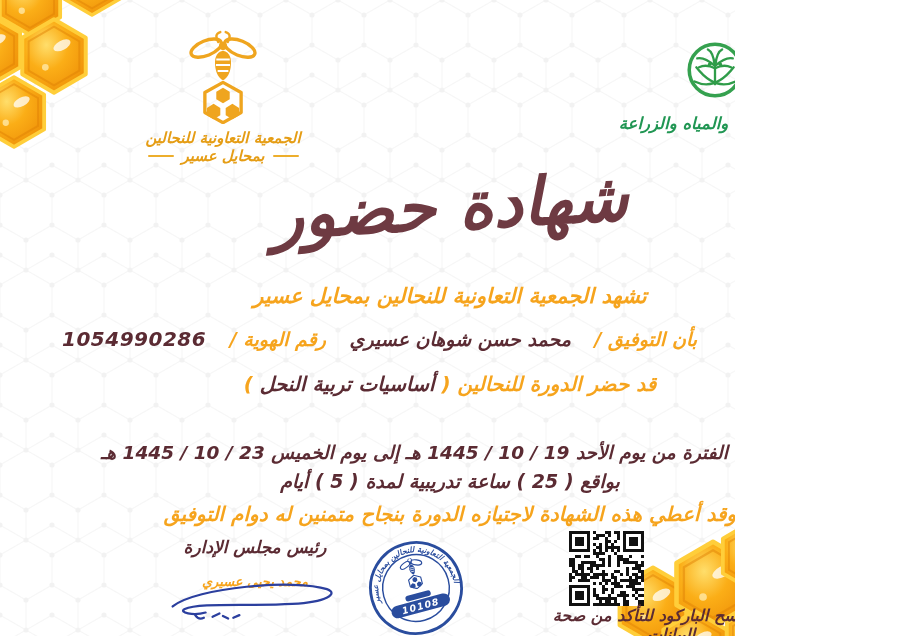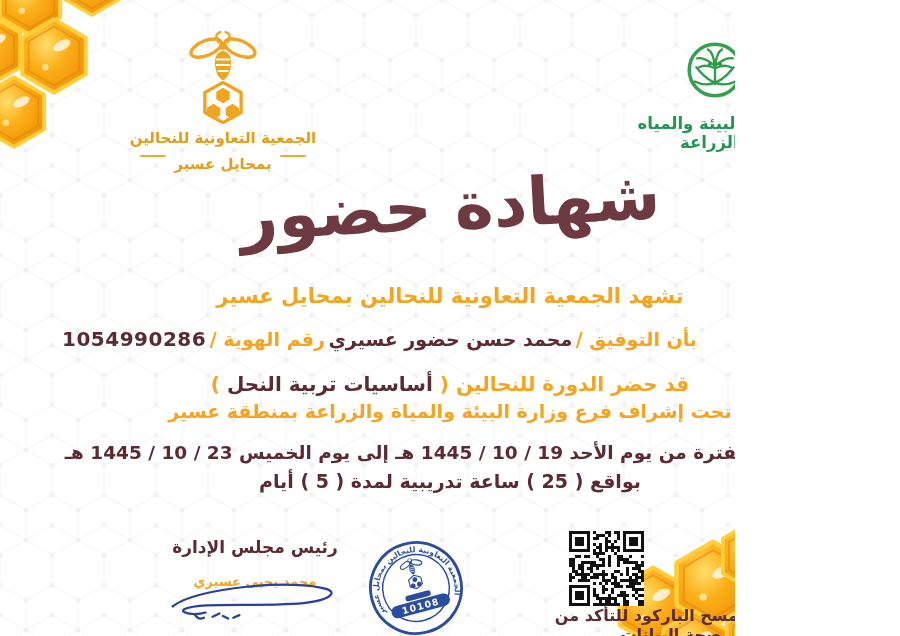--- a/index.html
+++ b/index.html
@@ -2,33 +2,34 @@
 <html lang="ar"><head>
 <meta charset="utf-8">
 <style>
   html,body{margin:0;padding:0;}
   .page{
     position:relative;
     width:735px;height:636px;
     background:#ffffff;
     overflow:hidden;
     font-family:"DejaVu Sans",sans-serif;
+    font-style:italic;
   }
   .abs{position:absolute;}
   .rtl{direction:rtl;unicode-bidi:embed;}
   .orange{color:#F6A41D;}
   .maroon{color:#5B2B33;}
 
   
   .bgpattern{left:0;top:0;width:900px;height:636px;opacity:.55;}
 
   
   .logo-left{left:128px;top:30px;width:190px;text-align:center;}
   .logo-left .ar1{font-size:15px;font-weight:bold;color:#E59D15;margin-top:1px;}
-  .logo-left .ar2row{display:flex;justify-content:center;gap:8px;margin-top:8px;}
+  .logo-left .ar2row{display:flex;align-items:center;justify-content:center;gap:8px;margin-top:0;}
   .logo-left .ar2{font-size:15px;font-weight:bold;color:#E59D15;}
   .logo-left .dash{width:26px;height:2px;background:#EDAE2C;border-radius:1px;}
   .logo-left .en{font-size:6.8px;font-weight:bold;color:#F2AC2E;margin-top:3px;letter-spacing:.2px;}
 
   .logo-right{left:612px;top:38px;width:205px;text-align:center;}
   .logo-right .ar{font-size:16.5px;font-weight:bold;color:#219653;margin-top:8px;}
   .logo-right .en{font-size:8.2px;font-weight:bold;color:#5C7263;margin-top:2px;}
 
   
   .title{left:0;top:168px;width:900px;text-align:center;
@@ -175,34 +176,34 @@
     </svg>
     <div class="ar rtl">وزارة البيئة والمياه والزراعة</div>
   </div>
 
   <div class="abs title rtl">شهادة حضور</div>
 
   <div class="abs line certify orange rtl">تشهد الجمعية التعاونية للنحالين بمحايل عسير</div>
 
   <div class="abs trainee-row rtl">
     <span class="orange">بأن التوفيق /</span>
-    <span class="maroon">محمد حسن حضور عسيري</span>
+    <span class="maroon">محمد حسن شوهان عسيري</span>
     <span class="orange">رقم الهوية /</span>
     <span class="maroon idnum">1054990286</span>
   </div>
 
   <div class="abs line course rtl">
     <span class="orange">قد حضر الدورة للنحالين (</span>
     <span class="maroon">أساسيات تربية النحل</span>
     <span class="orange">)</span>
   </div>
 
-  <div class="abs line supervision orange rtl">تحت إشراف فرع وزارة البيئة والمياة والزراعة بمنطقة عسير</div>
   <div class="abs line period maroon rtl">وذلك خلال الفترة من يوم الأحد 19 / 10 / 1445 هـ إلى يوم الخميس 23 / 10 / 1445 هـ</div>
   <div class="abs line hours maroon rtl">بواقع ( 25 ) ساعة تدريبية لمدة ( 5 ) أيام</div>
+  <div class="abs line granted orange rtl">وقد أعطي هذه الشهادة لاجتيازه الدورة بنجاح متمنين له دوام التوفيق</div>
 
   <div class="abs sig">
     <div class="role rtl">رئيس مجلس الإدارة</div>
     <div class="name rtl">محمد يحيى عسيري</div>
     <svg width="206" height="52" viewBox="0 0 210 60">
       <g stroke="#2B3F9E" stroke-width="2.6" fill="none" stroke-linecap="round">
         <path d="M10 34 C 36 12, 152 2, 188 14 C 202 19, 188 29, 148 31 C 98 34, 40 29, 24 37 C 16 41, 34 45, 48 41"></path>
         <path d="M56 46 l8 -4 M68 45 l6 3 M80 47 l7 -3"></path>
         <path d="M36 44 q4 6 10 3"></path>
       </g>

